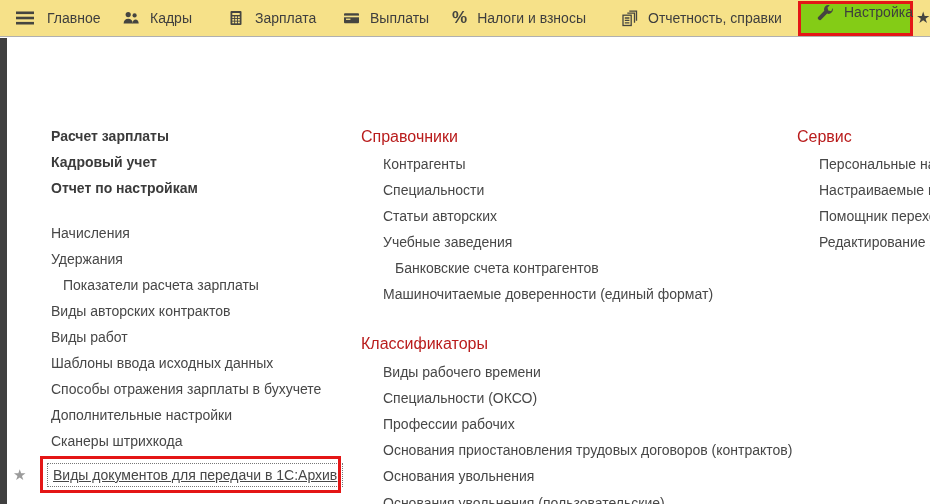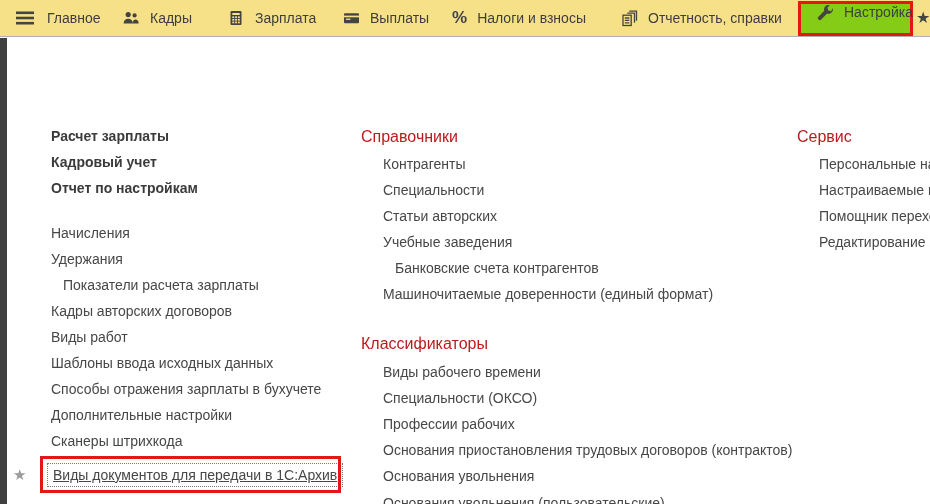--- a/index.html
+++ b/index.html
@@ -140,21 +140,21 @@
 
   <div class="content">
 
     <a class="blink" style="left:44px; top:90px">Расчет зарплаты</a>
     <a class="blink" style="left:44px; top:116px">Кадровый учет</a>
     <a class="blink" style="left:44px; top:142px">Отчет по настройкам</a>
 
     <a class="link" style="left:44px; top:187px">Начисления</a>
     <a class="link" style="left:44px; top:213px">Удержания</a>
     <a class="link" style="left:56px; top:239px">Показатели расчета зарплаты</a>
-    <a class="link" style="left:44px; top:265px">Кадры авторских договоров</a>
+    <a class="link" style="left:44px; top:265px">Виды авторских контрактов</a>
     <a class="link" style="left:44px; top:291px">Виды работ</a>
     <a class="link" style="left:44px; top:317px">Шаблоны ввода исходных данных</a>
     <a class="link" style="left:44px; top:343px">Способы отражения зарплаты в бухучете</a>
     <a class="link" style="left:44px; top:369px">Дополнительные настройки</a>
     <a class="link" style="left:44px; top:395px">Сканеры штрихкода</a>
 
     <span class="fav-star">★</span>
     <a class="focus-link">Виды документов для передачи в 1С:Архив</a>
     <div class="annot-link-box"></div>
 

